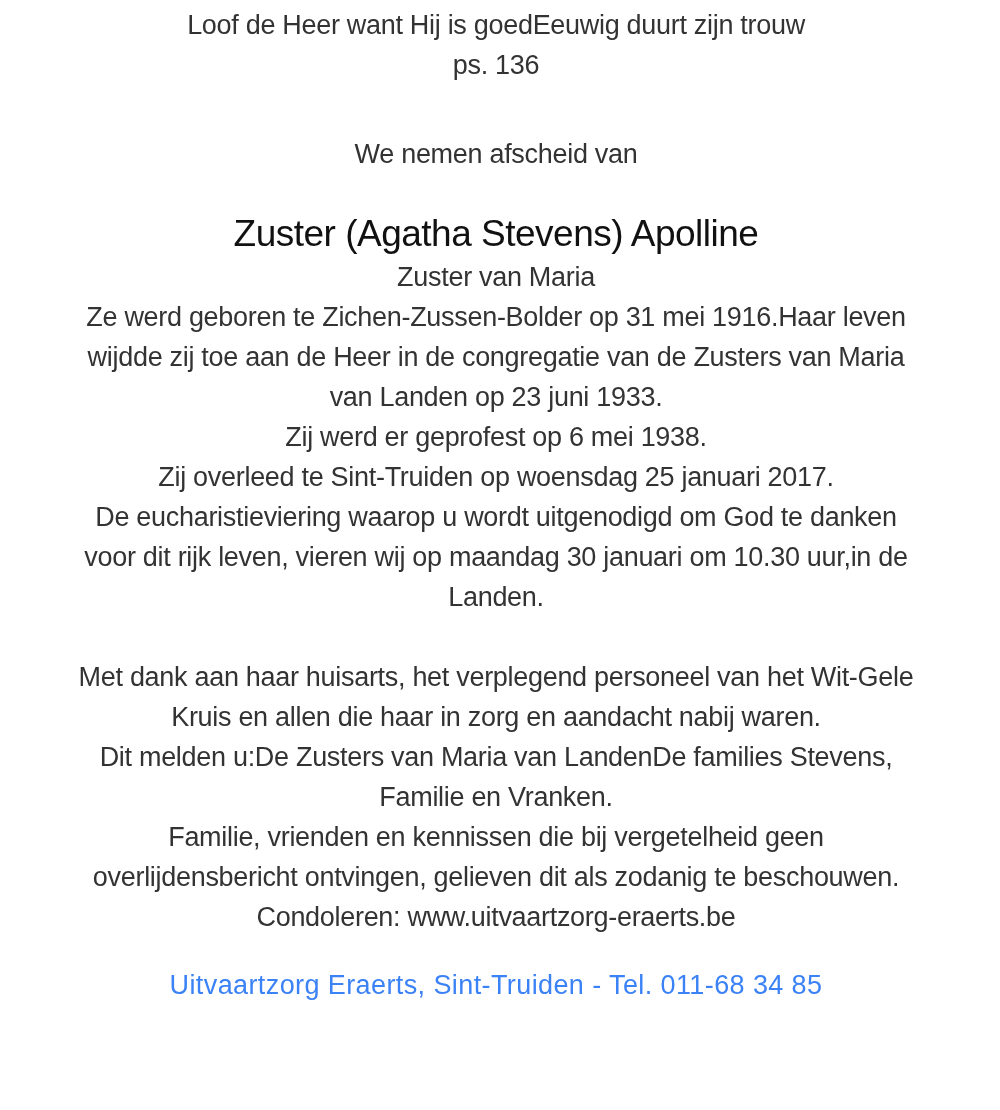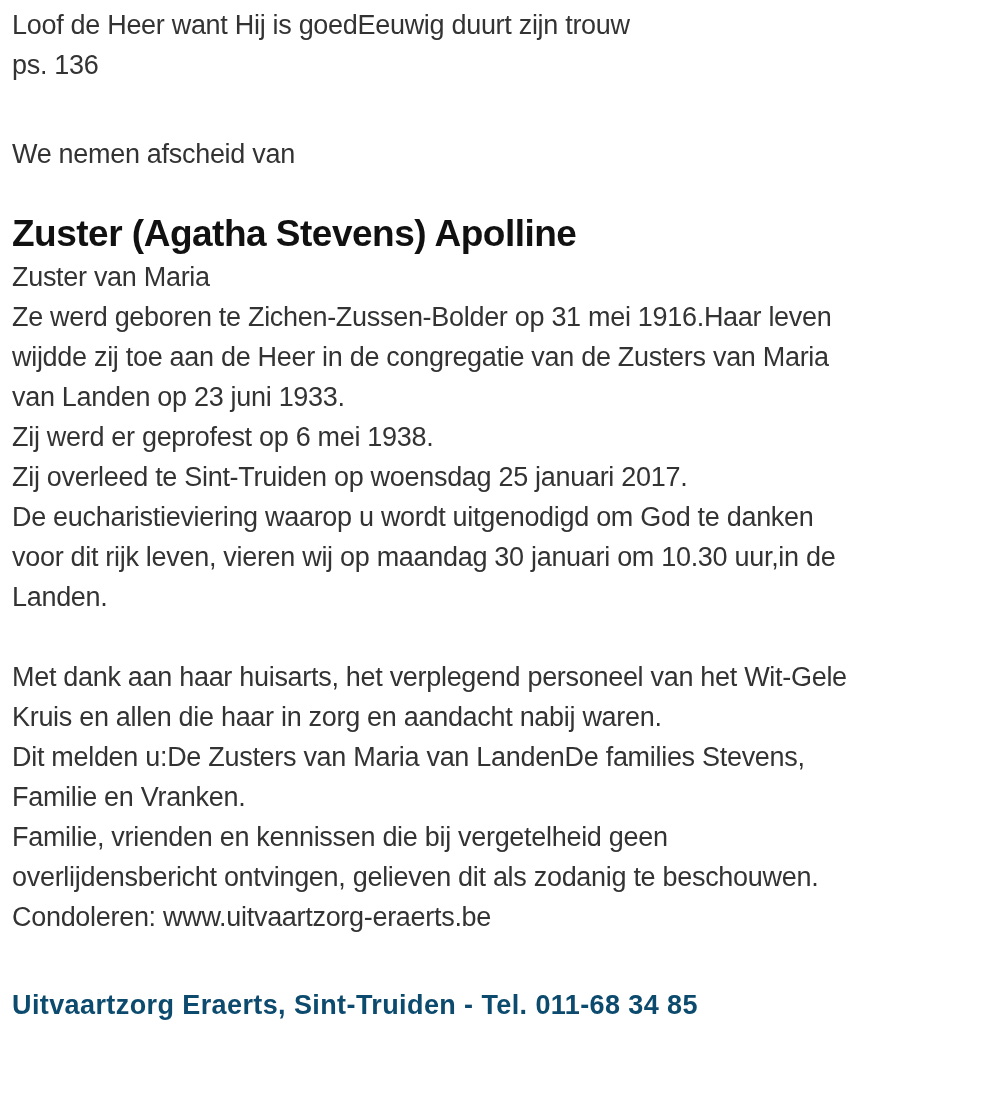--- a/index.html
+++ b/index.html
@@ -16,45 +16,45 @@
     overflow: hidden;
     background: #ffffff;
     font-family: "Liberation Sans", "DejaVu Sans", sans-serif;
     color: #333333;
     font-size: 27px;
     line-height: 40px;
     letter-spacing: -0.3px;
   }
   .line {
     white-space: nowrap;
+    text-align: center;
   }
   .intro {
     margin-top: 49px;
   }
   .deceased-name {
     margin-top: 37px;
     font-size: 37px;
     line-height: 46px;
-    font-weight: 700;
+    font-weight: 400;
     color: #111111;
     letter-spacing: -0.5px;
   }
   .subtitle {
     line-height: 40px;
   }
   .bio {
   }
   .ack {
     margin-top: 40px;
   }
   .footer {
-    margin-top: 48px;
-    color: #0c4a6e;
+    margin-top: 28px;
+    color: #3b82f6;
     letter-spacing: 0.4px;
-    font-weight: bold;
   }
 </style>
 </head>
 <body>
 
 <div class="doc">
 
   <div class="quote-block">
     <div class="line">Loof de Heer want Hij is goedEeuwig duurt zijn trouw</div>
     <div class="line">ps. 136</div>

